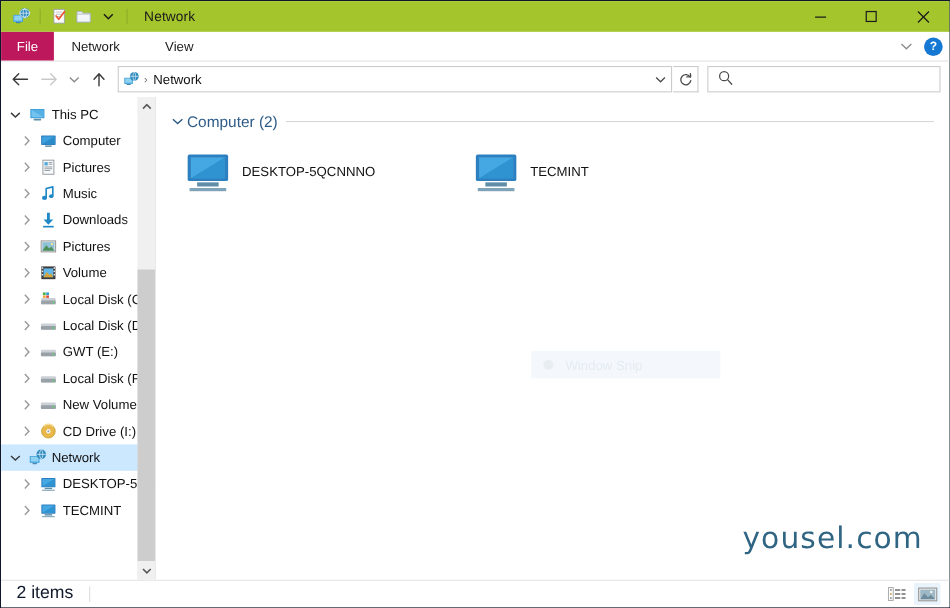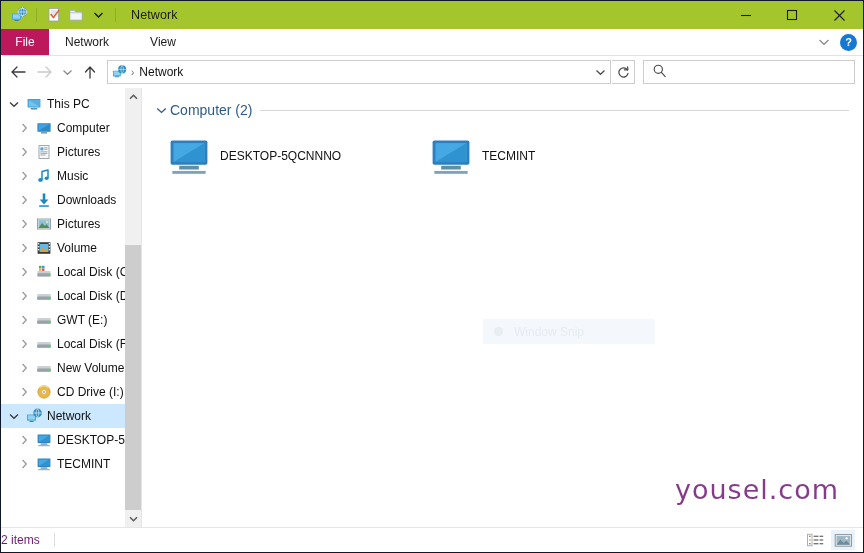--- a/index.html
+++ b/index.html
@@ -117,30 +117,30 @@
   .snip-ghost{
     position:absolute;left:341px;top:231px;width:172px;height:25px;
     background:#F4F8FC;display:flex;align-items:center;
   }
   .snip-dot{width:9px;height:9px;border-radius:50%;background:#E8EDF2;margin-left:11px;}
   .snip-text{font-size:12px;color:#E4EBF2;margin-left:11px;}
 
   
   .watermark{
     position:absolute;right:24px;bottom:22px;
-    font-size:27px;color:#701a75;font-family:"DejaVu Sans", sans-serif;
+    font-size:27px;color:#0c4a6e;font-family:"DejaVu Sans", sans-serif;
     letter-spacing:1px;opacity:.85;user-select:none;
   }
 
   
   .statusbar{
     height:24px;flex:0 0 24px;border-top:1px solid #E5E5E5;background:#fff;
     display:flex;align-items:center;position:relative;
   }
-  .status-text{font-size:12px;color:#701a75;padding-left:0;}
+  .status-text{font-size:16px;color:#0f172a;padding-left:14px;}
   .status-sep{width:1px;height:14px;background:#DDD;margin-left:14px;}
   .viewbtns{position:absolute;right:8px;top:0;height:24px;display:flex;align-items:center;gap:4px;}
   .viewbtn{width:24px;height:20px;display:flex;align-items:center;justify-content:center;}
   .viewbtn.active{background:#E8F3FC;}
 </style>
 </head>
 <body>
 
 <div class="window">
 

